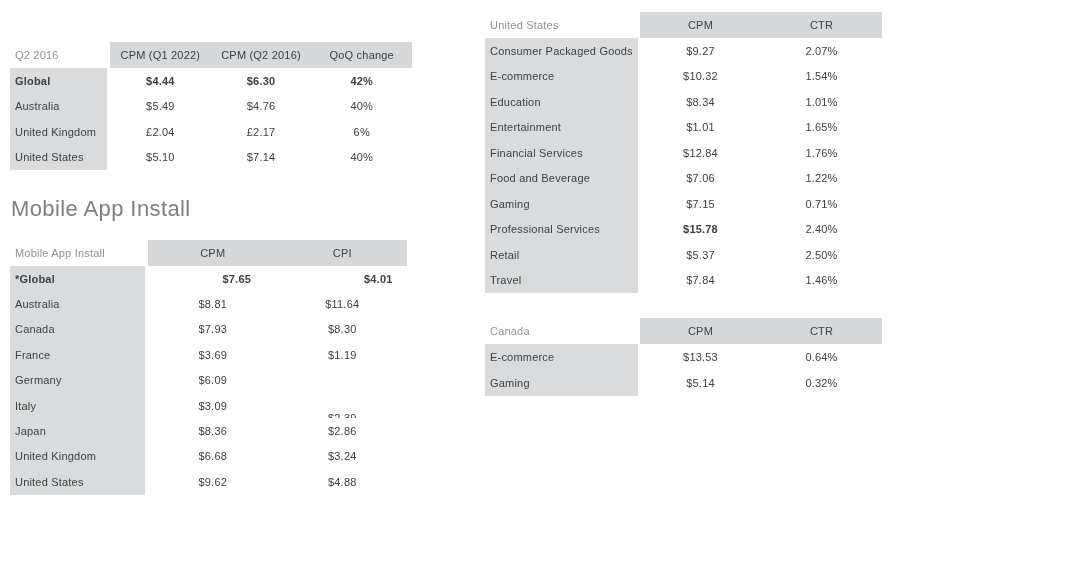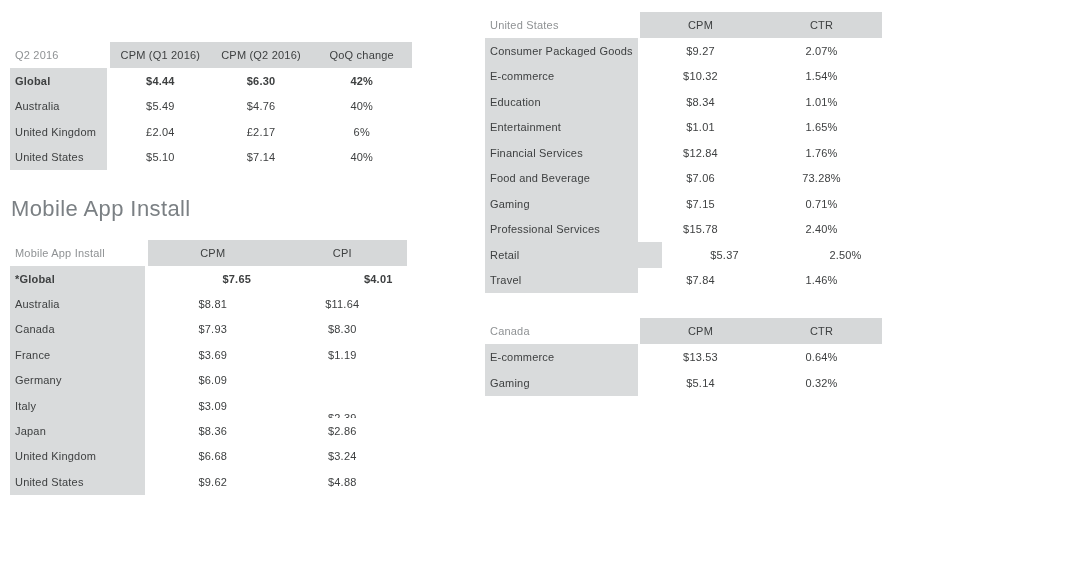--- a/index.html
+++ b/index.html
@@ -54,21 +54,21 @@
 </style>
 </head>
 <body>
 
 <div id="canvas">
 
   <div class="tbl" style="left:10px; top:10px;margin-top:32px;">
       <div class="row" style="height: 26px;">
         <div class="cell corner" style="width: 97px;">Q2 2016</div>
         <div class="gap" style="width: 3px;"></div>
-        <div class="cell hcell" style="width: 100.7px;">CPM (Q1 2016)</div>
+        <div class="cell hcell" style="width: 100.7px;">CPM (Q1 2022)</div>
         <div class="cell hcell" style="width: 100.7px;">CPM (Q2 2016)</div>
         <div class="cell hcell" style="width: 100.7px;">QoQ change</div>
       </div>
       <div class="row" style="height: 25.5px;">
         <div class="cell lcell bold" style="width: 97px;">Global</div>
         <div class="gap" style="width: 3px;"></div>
         <div class="cell vcell bold" style="width: 100.7px;">$4.44</div>
         <div class="cell vcell bold" style="width: 100.7px;">$6.30</div>
         <div class="cell vcell bold" style="width: 100.7px;">42%</div>
       </div>
@@ -193,36 +193,36 @@
       <div class="row" style="height: 25.5px;">
         <div class="cell lcell" style="width: 153px;">Financial Services</div>
         <div class="gap" style="width: 2px;"></div>
         <div class="cell vcell" style="width: 121px;">$12.84</div>
         <div class="cell vcell" style="width: 121px;">1.76%</div>
       </div>
       <div class="row" style="height: 25.5px;">
         <div class="cell lcell" style="width: 153px;">Food and Beverage</div>
         <div class="gap" style="width: 2px;"></div>
         <div class="cell vcell" style="width: 121px;">$7.06</div>
-        <div class="cell vcell" style="width: 121px;">73.28%</div>
+        <div class="cell vcell" style="width: 121px;">1.22%</div>
       </div>
       <div class="row" style="height: 25.5px;">
         <div class="cell lcell" style="width: 153px;">Gaming</div>
         <div class="gap" style="width: 2px;"></div>
         <div class="cell vcell" style="width: 121px; text-align: center;">$7.15</div>
         <div class="cell vcell" style="width: 121px;">0.71%</div>
       </div>
       <div class="row" style="height: 25.5px;">
         <div class="cell lcell" style="width: 153px;">Professional Services</div>
         <div class="gap" style="width: 2px;"></div>
-        <div class="cell vcell" style="width: 121px;">$15.78</div>
+        <div class="cell vcell" style="width: 121px; font-weight: bold;">$15.78</div>
         <div class="cell vcell" style="width: 121px;">2.40%</div>
       </div>
       <div class="row" style="height: 25.5px;">
-        <div class="cell lcell" style="width: 177px; text-align: center;">Retail</div>
+        <div class="cell lcell" style="width: 153px; text-align: center;">Retail</div>
         <div class="gap" style="width: 2px;"></div>
         <div class="cell vcell" style="width: 121px;">$5.37</div>
         <div class="cell vcell" style="width: 121px;">2.50%</div>
       </div>
       <div class="row" style="height: 25.5px;">
         <div class="cell lcell" style="width: 153px;">Travel</div>
         <div class="gap" style="width: 2px;"></div>
         <div class="cell vcell" style="width: 121px;">$7.84</div>
         <div class="cell vcell" style="width: 121px;">1.46%</div>
       </div>

